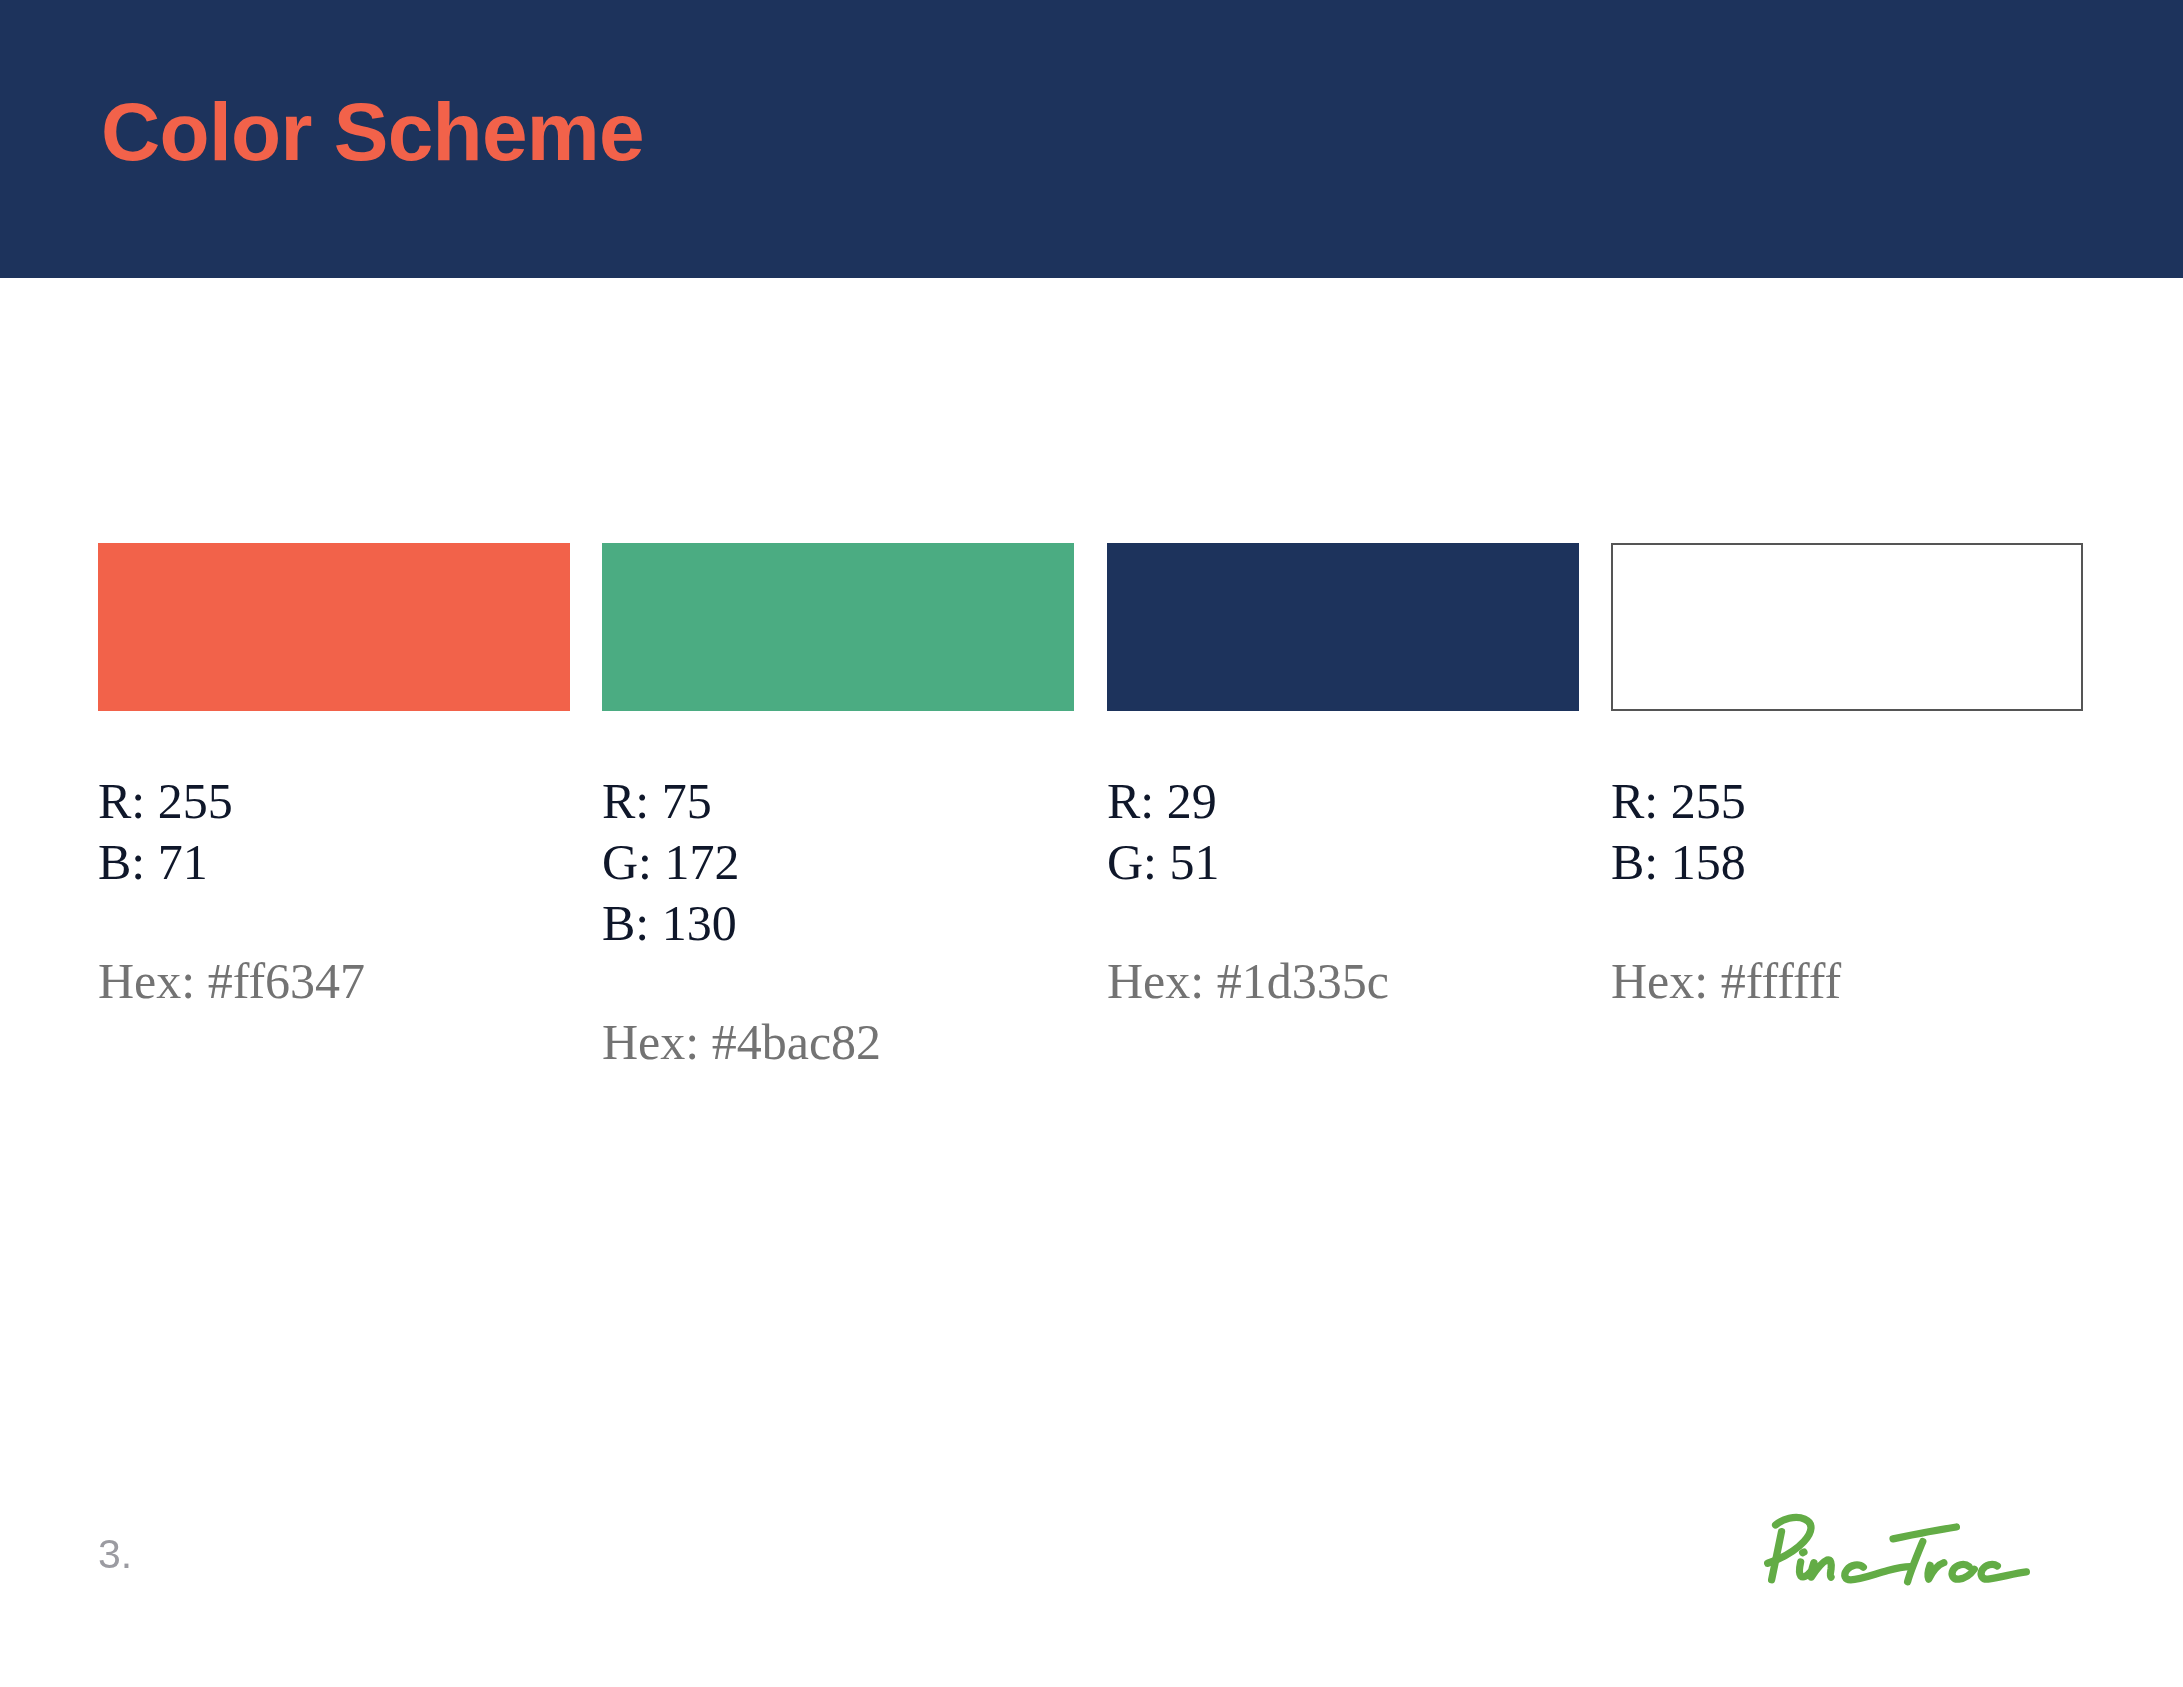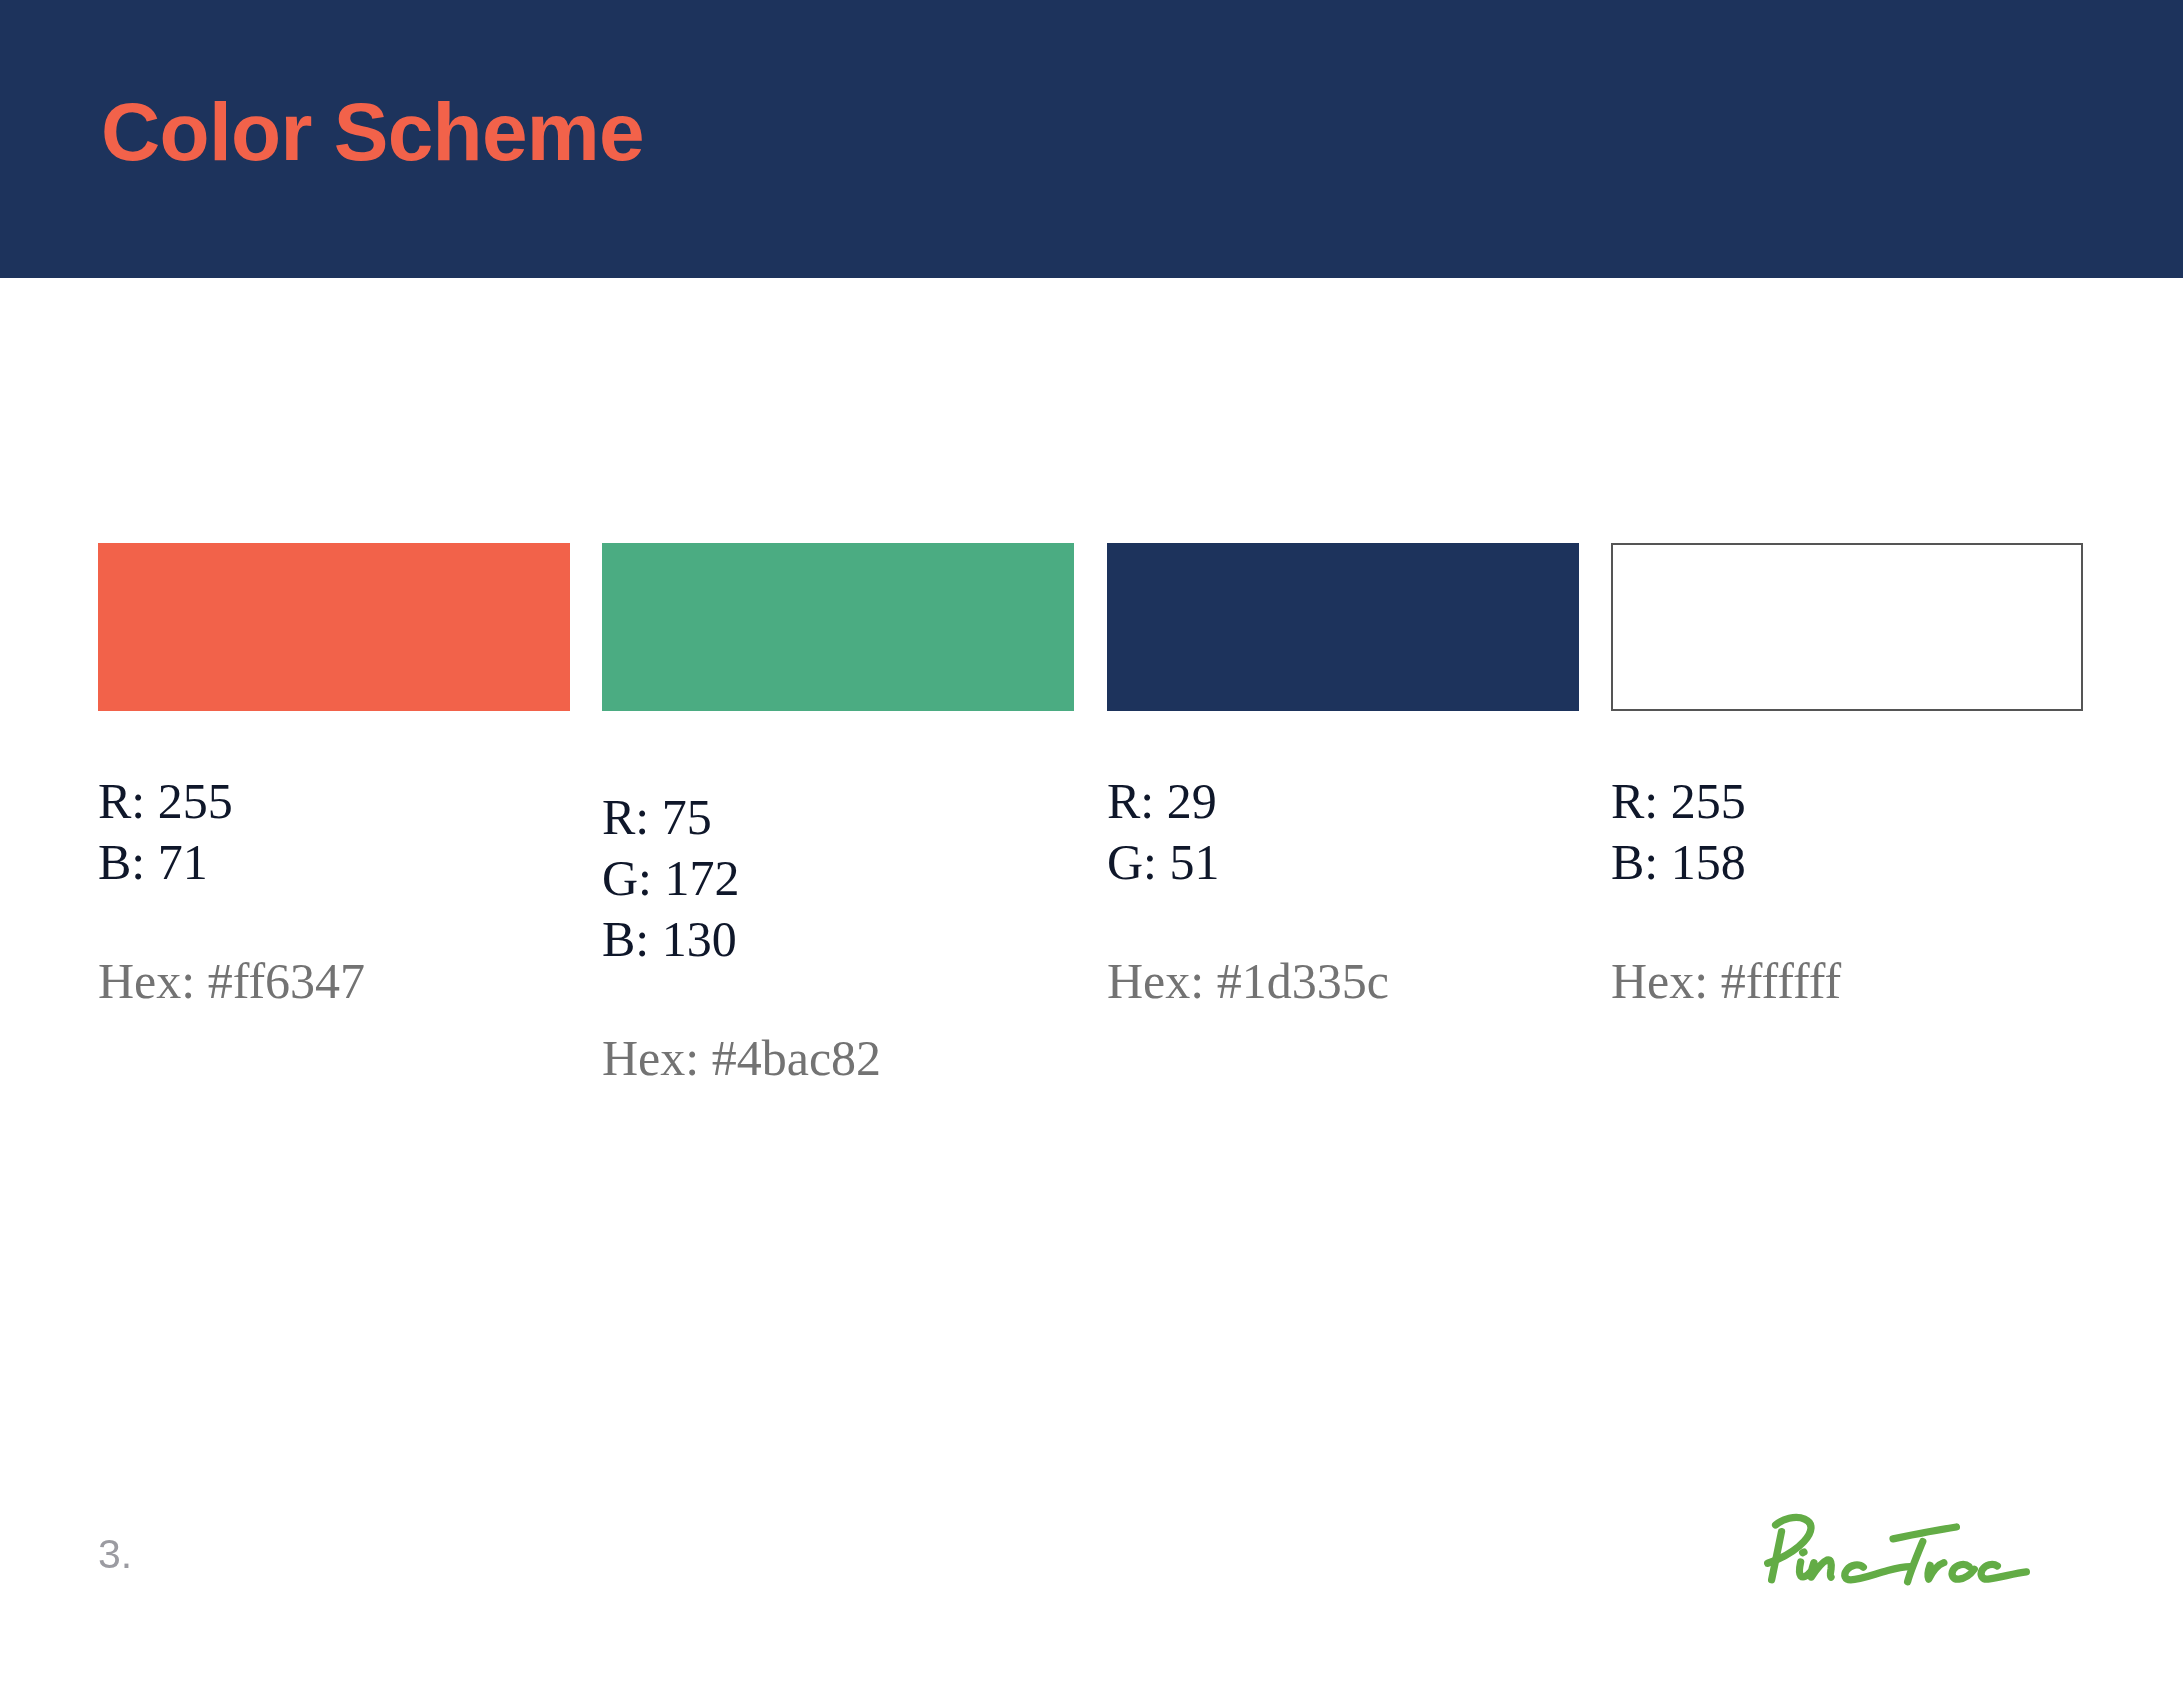--- a/index.html
+++ b/index.html
@@ -80,21 +80,21 @@
     width: 1987px;
     height: 331px;
   }
 
   .info-col {
     position: absolute;
     top: 0;
     width: 490px;
   }
   .info-col.c0 { left: 0px; }
-  .info-col.c1 { left: 504px; margin-top: 16px; }
+  .info-col.c1 { left: 504px; }
   .info-col.c2 { left: 1009px; }
   .info-col.c3 { left: 1513px; }
 
   .channel-line {
     font-family: "Liberation Serif", serif;
     font-size: 50px;
     line-height: 61px;
     color: #0f172a;
     white-space: nowrap;
   }

